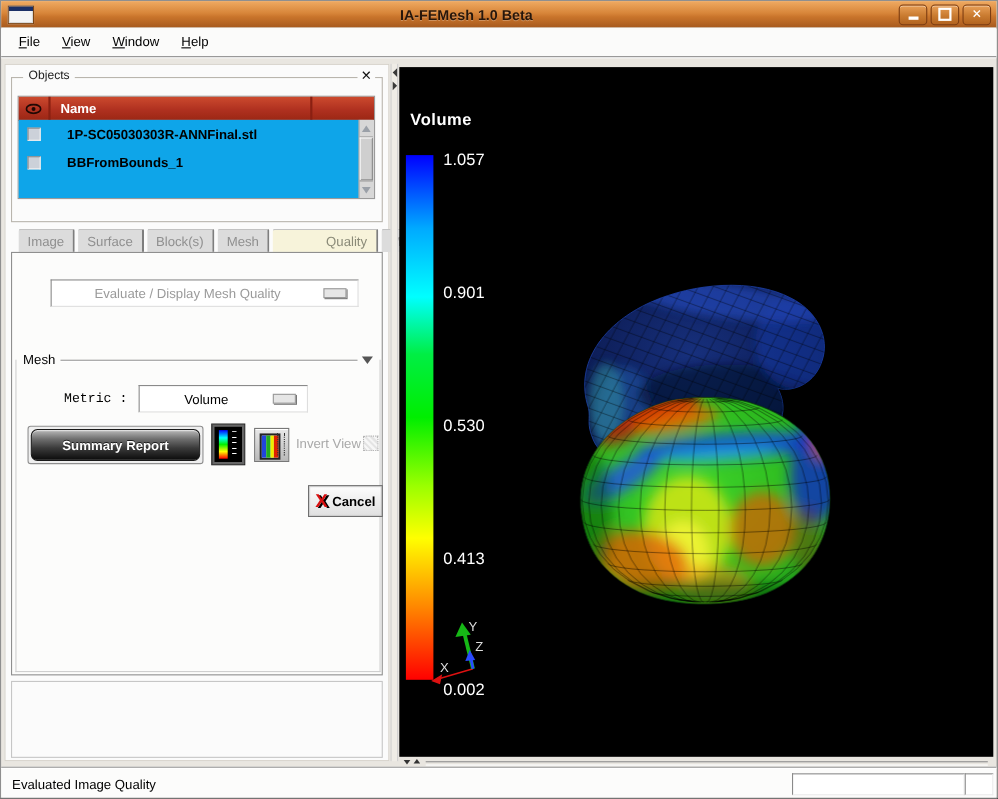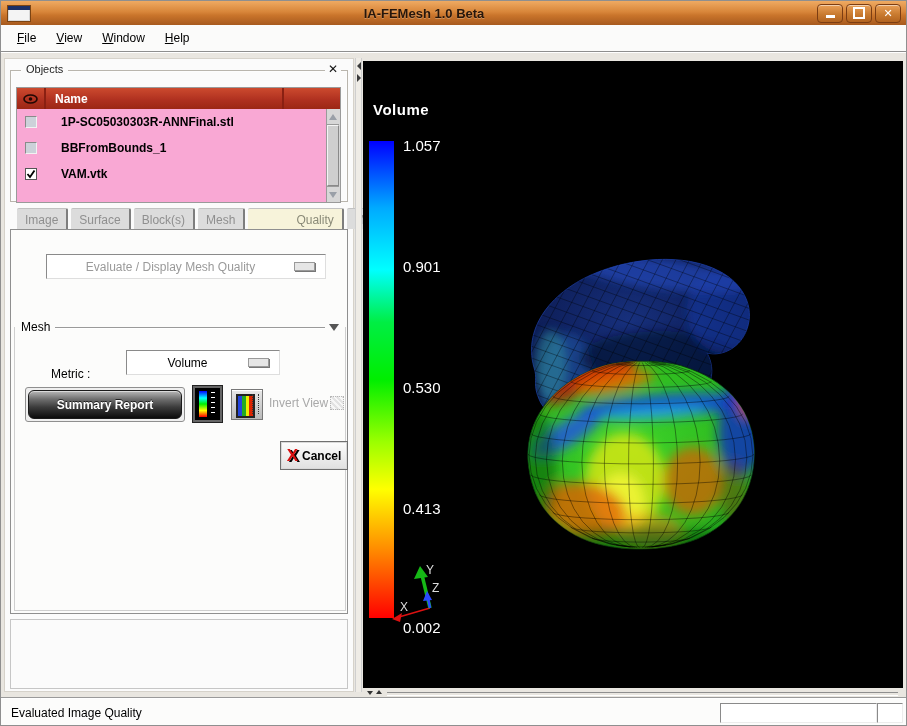--- a/index.html
+++ b/index.html
@@ -30,31 +30,31 @@
   .menu-item:first-child{margin-left:8px;}
   
   .left-panel{position:absolute;left:3px;top:57px;width:350px;height:634px;background:#fbfbfb;
     border:1px solid #d6d2ca;box-sizing:border-box;}
   .objects-box{position:absolute;left:5px;top:11px;width:336px;height:130px;
     border:1px solid #b9b5ad;box-shadow:inset 0 0 0 1px #fdfdfd;}
   .objects-legend{position:absolute;left:10px;top:-8px;background:#fbfbfb;padding:0 5px;
     font-size:11px;color:#222;}
   .objects-close{position:absolute;right:6px;top:-9px;background:#fbfbfb;padding:0 3px;
     font-size:12px;font-weight:bold;color:#111;cursor:default;}
-  .obj-table{position:absolute;left:5px;top:16px;width:325px;height:116px;background:#fff;
+  .obj-table{position:absolute;left:5px;top:16px;width:325px;height:94px;background:#fff;
     border:1px solid #9a9a9a;box-sizing:border-box;}
   .obj-header{display:flex;height:21px;
     background:linear-gradient(#cc4a2e,#b03120 55%,#9c2714);
     border-bottom:1px solid #6e1a0c;align-items:center;}
   .hdr-eye{width:27px;height:100%;display:flex;align-items:center;justify-content:center;
     border-right:2px solid #8a2012;}
   .hdr-name{flex:1;height:100%;display:flex;align-items:center;color:#fff;font-weight:bold;
     font-size:12px;padding-left:9px;border-right:2px solid #8a2012;}
   .hdr-extra{width:56px;height:100%;}
-  .obj-rows{position:absolute;left:0;top:21px;right:13px;bottom:0;background:#f9a8d4;}
+  .obj-rows{position:absolute;left:0;top:21px;right:13px;bottom:0;background:#0ea5e9;}
   .obj-row{height:26px;display:flex;align-items:center;}
   .chk{width:12px;height:12px;margin-left:8px;background:#ccd1d9;
     border:1px solid;border-color:#8a8a8a #f2f2f2 #f2f2f2 #8a8a8a;box-sizing:border-box;}
   .chk.checked{background:#fff;border-color:#555;display:flex;align-items:center;justify-content:center;}
   .obj-label{font-size:12px;font-weight:bold;color:#000;margin-left:24px;}
   .vscroll{position:absolute;right:0;top:21px;width:13px;bottom:0;background:#d7d7d7;
     border-left:1px solid #9a9a9a;}
   .vs-btn{position:absolute;left:0;width:12px;height:15px;background:#d7d7d7;
     display:flex;align-items:center;justify-content:center;}
   .vs-up{top:0;border-bottom:1px solid #9a9a9a;}
@@ -80,22 +80,22 @@
     box-shadow:1px 1px 0 #777;margin-right:10px;}
   .eval-combo{left:35px;top:24px;width:278px;height:23px;}
   .eval-combo .combo-text{color:#9a9a9a;}
   .mesh-group{position:absolute;left:3px;top:97px;width:330px;height:283px;
     border:1px solid #cfcfcf;border-top:none;}
   .mesh-group-top{position:absolute;left:0;top:-7px;width:100%;height:14px;display:flex;align-items:center;}
   .mesh-group-label{font-size:12px;color:#000;background:#fcfcfb;padding:0 5px 0 3px;margin-left:3px;}
   .mesh-group-line{flex:1;height:0;border-top:1px solid #9a9a9a;box-shadow:0 1px 0 #fff;}
   .mesh-group-tri{width:0;height:0;border-left:5px solid transparent;border-right:5px solid transparent;
     border-top:7px solid #555;margin:0 6px 0 4px;}
-  .metric-label{position:absolute;left:40px;top:137px;width:72px;text-align:left;
-    font-size:12px;color:#000;}
+  .metric-label{position:absolute;left:40px;top:125px;width:72px;text-align:center;
+    font-size:12px;color:#000;font-family:Liberation Mono, monospace;}
   .metric-combo{left:115px;top:120px;width:152px;height:23px;}
   .metric-combo .combo-text{color:#000;}
   .summary-outer{position:absolute;left:14px;top:157px;width:160px;height:35px;
     border:1px solid #8f8f8f;border-radius:3px;background:#efefef;padding:2px;box-sizing:border-box;}
   .summary-btn{width:100%;height:100%;border-radius:6px;border:1px solid #1a1a1a;
     background:linear-gradient(#b9b9b9,#6f6f6f 30%,#3b3b3b 60%,#0c0c0c);
     box-shadow:inset 0 1px 0 rgba(255,255,255,.5);
     display:flex;align-items:center;justify-content:center;box-sizing:border-box;}
   .summary-btn span{color:#fff;font-weight:bold;font-size:12px;text-shadow:0 -1px 0 rgba(0,0,0,.7);}
   .icon-btn1{position:absolute;left:182px;top:156px;width:29px;height:36px;background:#000;
@@ -203,28 +203,20 @@
           <div class="hdr-extra"></div>
         </div>
         <div class="obj-rows">
           <div class="obj-row">
             <span class="chk"></span>
             <span class="obj-label">1P-SC05030303R-ANNFinal.stl</span>
           </div>
           <div class="obj-row">
             <span class="chk"></span>
             <span class="obj-label">BBFromBounds_1</span>
-          </div>
-          <div class="obj-row">
-            <span class="chk checked">
-              <svg width="10" height="10" viewBox="0 0 10 10">
-                <path d="M1.5 5 L4 8 L8.5 1.5" fill="none" stroke="#000" stroke-width="1.8"></path>
-              </svg>
-            </span>
-            <span class="obj-label">VAM.vtk</span>
           </div>
         </div>
         <div class="vscroll">
           <div class="vs-btn vs-up">
               <span class="tri-up"></span>
             </div>
           <div class="vs-thumb"></div>
           <div class="vs-btn vs-dn">
               <span class="tri-dn"></span>
             </div>

